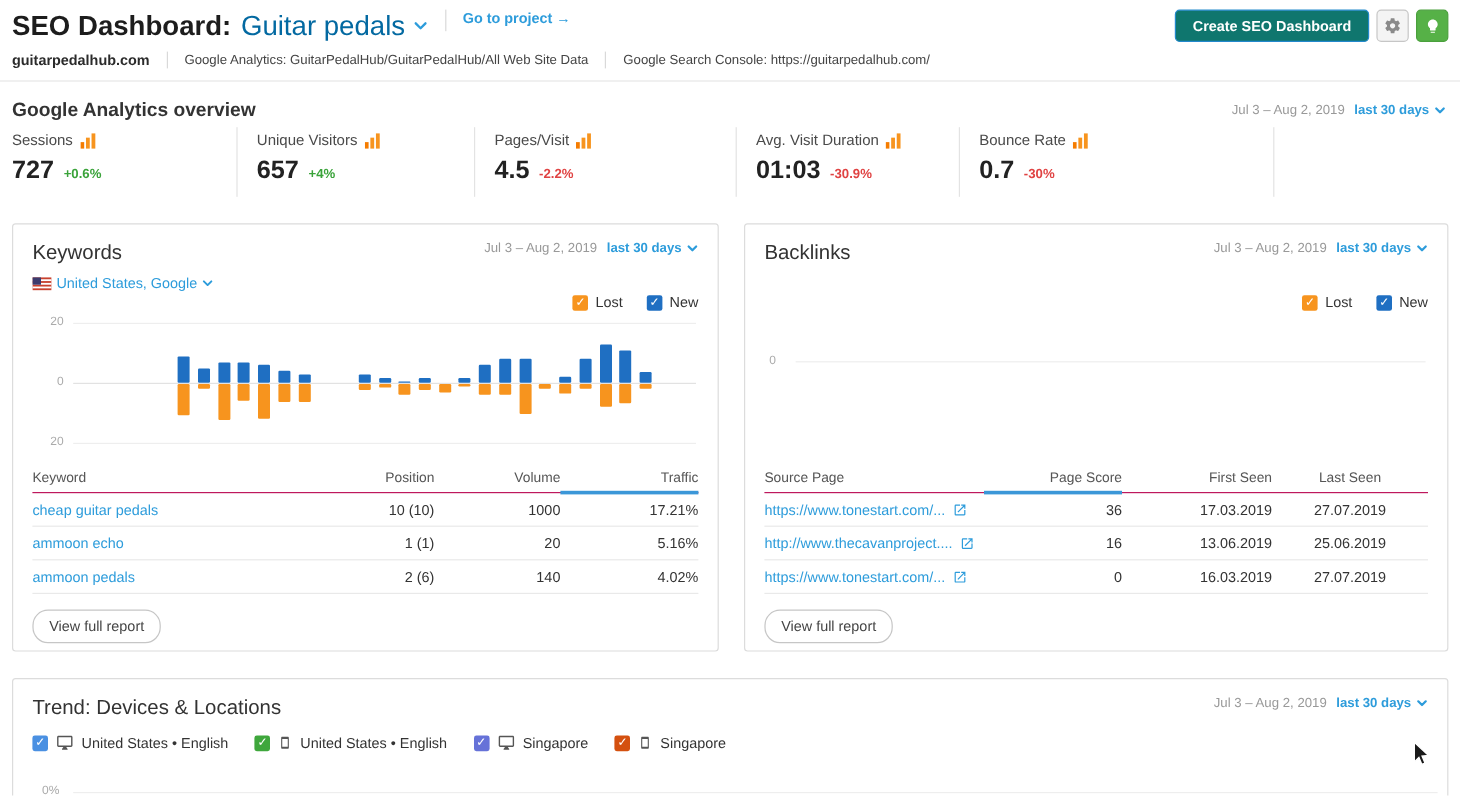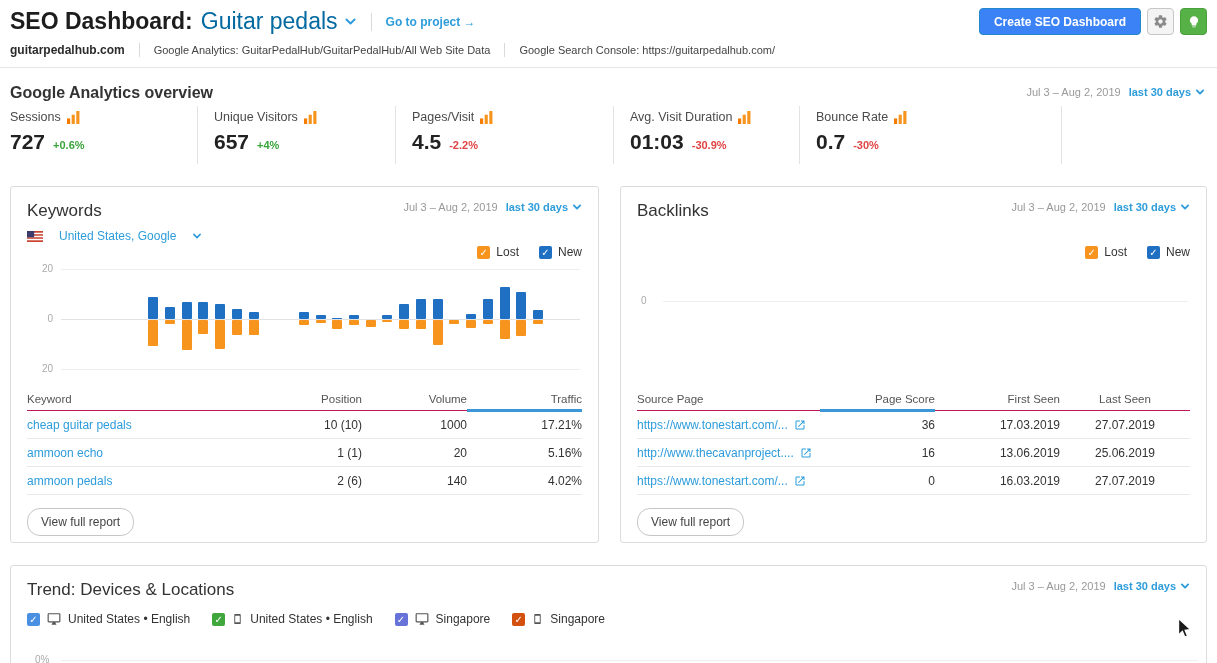--- a/index.html
+++ b/index.html
@@ -1,26 +1,26 @@
 <!DOCTYPE html>
 <html><head>
 <meta charset="utf-8">
 <style>
   * { margin:0; padding:0; box-sizing:border-box; }
   html,body { width:1217px; height:663px; background:#fff; overflow:hidden;
     font-family:"Liberation Sans", sans-serif; color:#333; position:relative; }
 
   
-  .hdr-row1 { position:absolute; top:8px; left:10px; display:flex; align-items:center; }
+  .hdr-row1 { position:absolute; top:8px; left:10px; display:flex; }
   .hdr-title { font-size:23px; font-weight:bold; color:#1d1d1d; }
   .hdr-project { font-size:23px; color:#0369a1; margin-left:8px; display:flex; align-items:center; gap:6px; cursor:pointer; }
   .hdr-sep { width:1px; height:18px; background:#d9d9d9; margin:0 14px; }
   .go-project { font-size:12px; font-weight:bold; color:#2d9cdb; cursor:pointer; }
   .hdr-buttons { position:absolute; top:8px; right:10px; display:flex; gap:6px; }
-  .btn-create { height:27px; padding:0 14px; background:#3b82f6; border:1px solid #2389cc; border-radius:4px;
+  .btn-create { height:27px; padding:0 14px; background:#0f766e; border:1px solid #2389cc; border-radius:4px;
     color:#fff; font-size:12px; font-weight:bold; display:flex; align-items:center; cursor:pointer; }
   .btn-sq { width:27px; height:27px; border-radius:4px; display:flex; align-items:center; justify-content:center; cursor:pointer; }
   .btn-gear { background:#f4f4f4; border:1px solid #c6c6c6; color:#8a8a8a; }
   .btn-bulb { background:#56b147; border:1px solid #4aa03c; color:#fff; }
   .hdr-row2 { position:absolute; top:43px; left:10px; display:flex; align-items:center; gap:14px; }
   .hdr-domain { font-size:12px; font-weight:bold; color:#2b2b2b; }
   .hdr-meta { font-size:11px; color:#444; }
   .vsep { width:1px; height:14px; background:#d9d9d9; }
   .hdr-divider { position:absolute; top:67px; left:0; width:1217px; height:1px; background:#e6e6e6; }
 
@@ -43,21 +43,21 @@
   .change.up { color:#3aa33a; } .change.down { color:#e04343; }
 
   
   .panel { position:absolute; background:#fff; border:1px solid #dcdcdc; border-radius:3px; padding:14px 16px; }
   .panel-kw { left:10px; top:186px; width:589px; height:357px; }
   .panel-bl { left:620px; top:186px; width:587px; height:357px; }
   .panel-trend { left:10px; top:565px; width:1197px; height:130px; }
   .panel-head { display:flex; justify-content:space-between; align-items:flex-start; }
   .panel-title { font-size:17px; color:#333; }
 
-  .kw-filter { margin-top:8px; display:flex; align-items:center; gap:16px; font-size:12px; color:#2d9cdb; cursor:pointer; }
+  .kw-filter { margin-top:8px; display:flex; align-items:center; gap:4px; font-size:12px; color:#2d9cdb; cursor:pointer; }
 
   .legend { display:flex; justify-content:flex-end; gap:20px; align-items:center; }
   .legend-item { display:flex; align-items:center; gap:6px; font-size:12px; color:#333; cursor:pointer; }
   .cb { width:13px; height:13px; border-radius:2px; color:#fff; font-size:10px; line-height:13px; text-align:center; }
   .cb-lost { background:#f7941e; } .cb-new { background:#1f6fc2; }
 
   
   .kw-chart { position:relative; margin-top:4px; height:116px; }
   .kw-chart .ytick { position:absolute; left:0; width:26px; text-align:right; font-size:10px; color:#aaa; }
   .kw-chart .grid { position:absolute; left:34px; right:2px; height:1px; background:#eee; }

